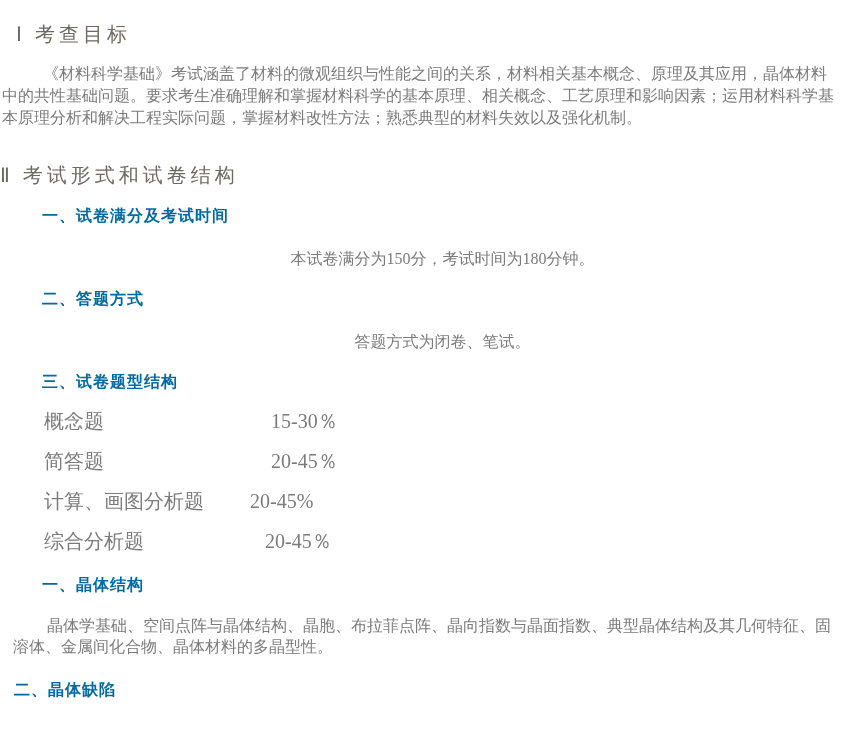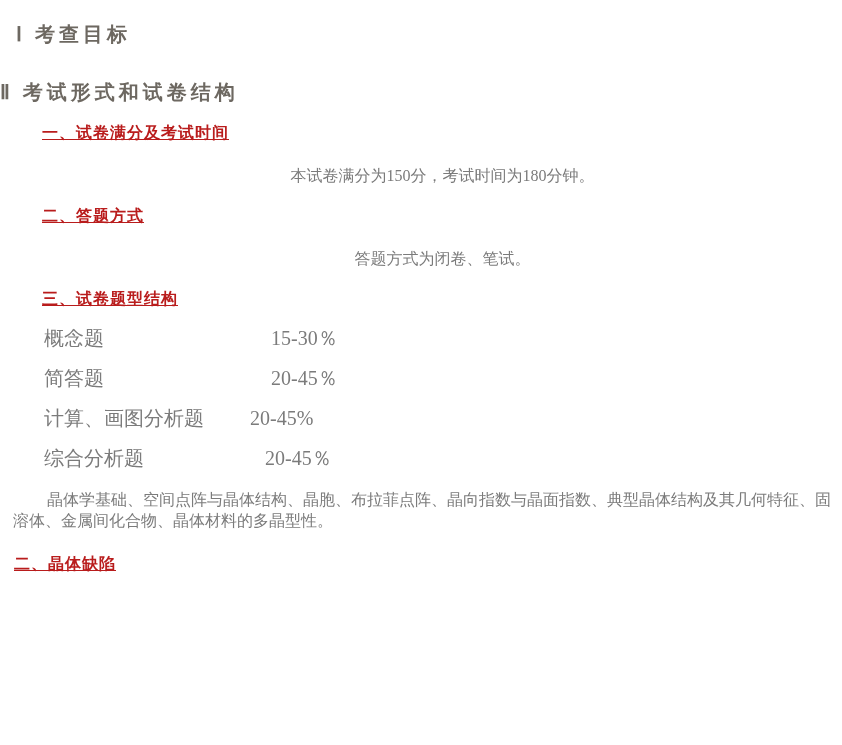--- a/index.html
+++ b/index.html
@@ -12,38 +12,37 @@
   }
   .doc {
     width: 842px;
     height: 745px;
     position: relative;
     color: #7b7b7b;
   }
   
   .h-sec {
     font-size: 20px;
-    font-weight: bold;
+    font-weight: normal;
     letter-spacing: 4px;
     color: #6d6861;
     line-height: 24px;
   }
   .h-sec.lvl1 { margin: 22px 0 0 16px; }
   .h-sec.ind  { }
   .h-sec.s2   { margin-top: 34px; }
   .h-sec.s3   { margin-top: 21px; }
   
   .h-sub {
     font-size: 16px;
     font-weight: bold;
     letter-spacing: 1px;
-    color: #b91c1c;
+    color: #0369a1;
     line-height: 20px;
     margin-left: 42px;
-    text-decoration: underline;
   }
   
   .body-line {
     font-size: 16px;
     line-height: 21px;
     color: #7b7b7b;
     margin-left: 43px;
   }
   .para {
     font-size: 16px;
@@ -82,20 +81,21 @@
   .mt-last { margin-top: 23px; }
   .rows-wrap { margin-top: 1px; }
 </style>
 </head>
 <body>
 
 <div class="doc">
 
   <div class="h-sec lvl1">Ⅰ 考查目标</div>
 
+  <div class="para p1">《材料科学基础》考试涵盖了材料的微观组织与性能之间的关系，材料相关基本概念、原理及其应用，晶体材料中的共性基础问题。要求考生准确理解和掌握材料科学的基本原理、相关概念、工艺原理和影响因素；运用材料科学基本原理分析和解决工程实际问题，掌握材料改性方法；熟悉典型的材料失效以及强化机制。</div>
 
   <div class="h-sec ind s2">Ⅱ 考试形式和试卷结构</div>
 
   <div class="h-sub mt-sub1">一、试卷满分及考试时间</div>
 
   <div class="body-line mt-body">本试卷满分为150分，考试时间为180分钟。</div>
 
   <div class="h-sub mt-sub">二、答题方式</div>
 
   <div class="body-line mt-body">答题方式为闭卷、笔试。</div>
@@ -111,18 +111,19 @@
     </div>
     <div class="q-row">
       <span>计算、画图分析题</span><span class="pct">20-45%</span>
     </div>
     <div class="q-row">
       <span>综合分析题</span><span class="pct">20-45％</span>
     </div>
   </div>
 
 
+  <div class="h-sub mt-sub3c">一、晶体结构</div>
 
   <div class="para p3">晶体学基础、空间点阵与晶体结构、晶胞、布拉菲点阵、晶向指数与晶面指数、典型晶体结构及其几何特征、固溶体、金属间化合物、晶体材料的多晶型性。</div>
 
   <div class="h-sub mt-last" style="margin-left:14px;">二、晶体缺陷</div>
 
 </div>
 
 </body></html>

